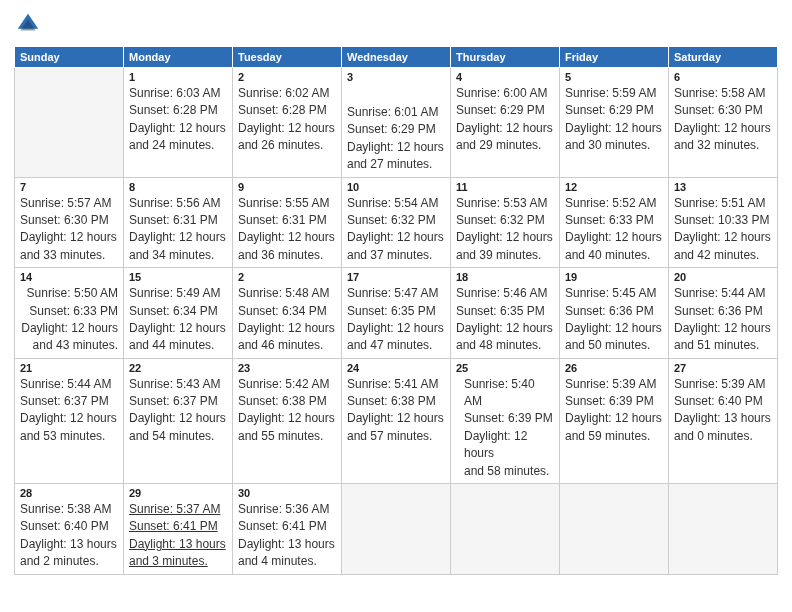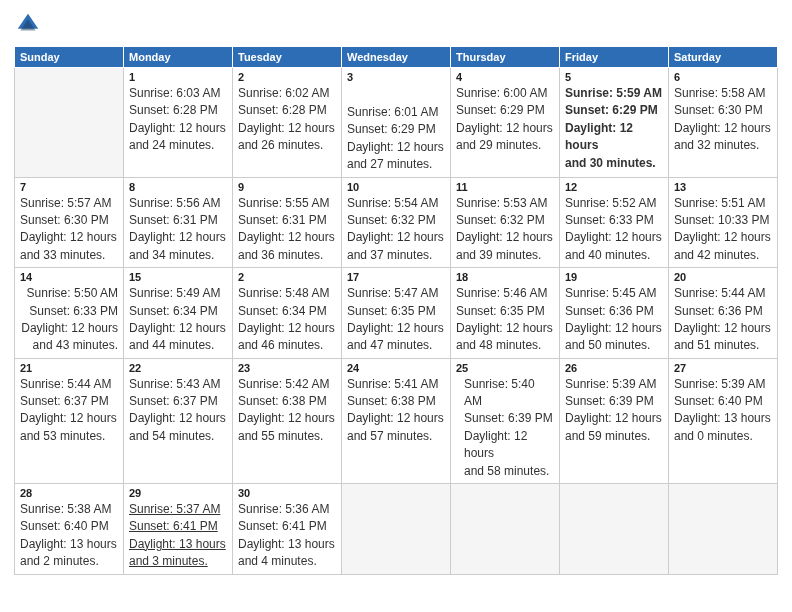--- a/index.html
+++ b/index.html
@@ -147,21 +147,21 @@
           </td>
           <td>
             <span class="day-num">4</span>
             <div class="day-info" style="white-space: pre-line;">Sunrise: 6:00 AM
 Sunset: 6:29 PM
 Daylight: 12 hours
 and 29 minutes.</div>
           </td>
           <td>
             <span class="day-num">5</span>
-            <div class="day-info" style="white-space: pre-line; font-weight: bold;">Sunrise: 5:59 AM
+            <div class="day-info" style="white-space: pre-line;">Sunrise: 5:59 AM
 Sunset: 6:29 PM
 Daylight: 12 hours
 and 30 minutes.</div>
           </td>
           <td>
             <span class="day-num">6</span>
             <div class="day-info" style="white-space: pre-line;">Sunrise: 5:58 AM
 Sunset: 6:30 PM
 Daylight: 12 hours
 and 32 minutes.</div>

